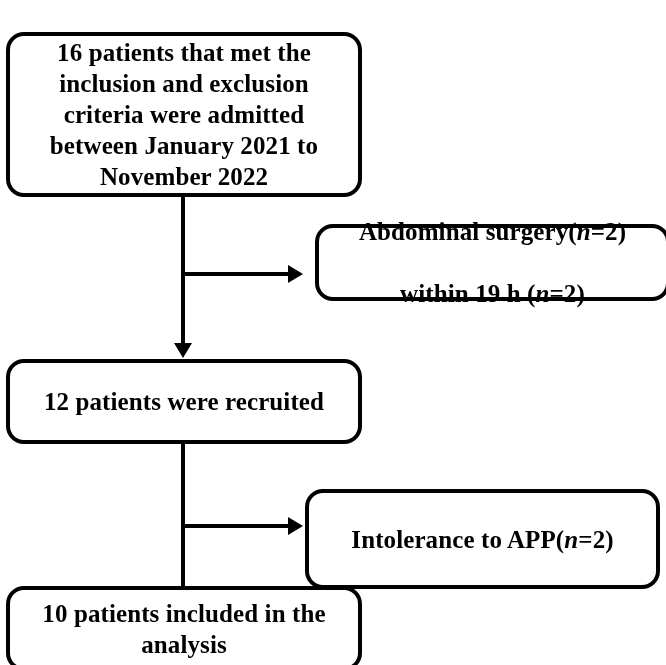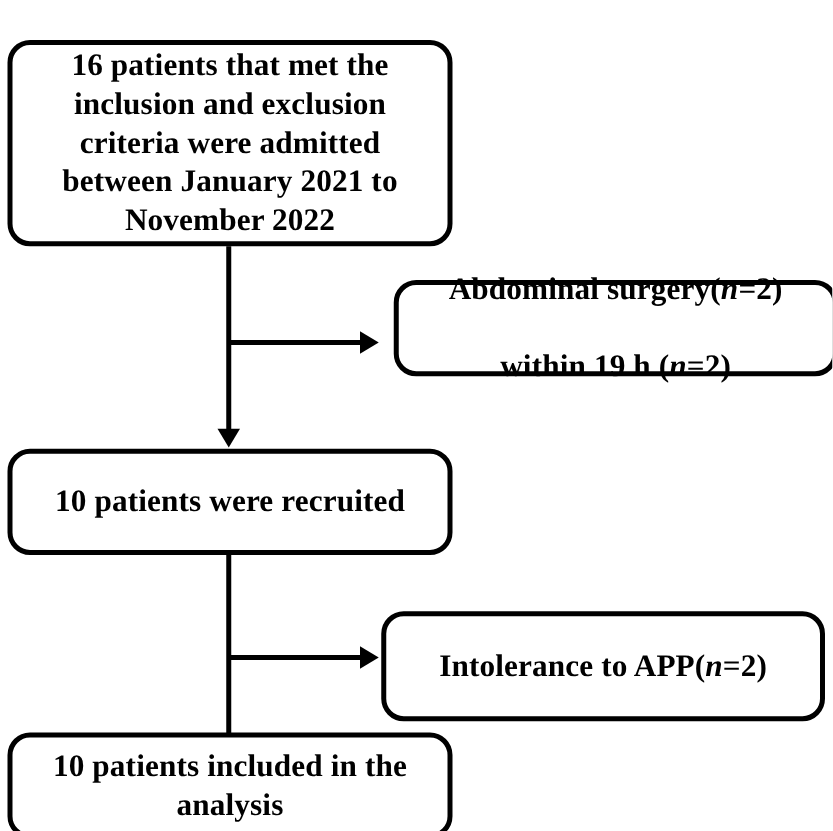--- a/index.html
+++ b/index.html
@@ -37,21 +37,21 @@
     white-space: pre-line;
   }
   .node-text .ital {
     font-style: italic;
   }
 
   
   #box-screened   { left: 6px;   top: 3px;   width: 356px; height: 165px; }
   #box-excluded-1 { left: 315px; top: 195px; width: 355px; height: 77px; align-items: center; }
   #box-recruited  { left: 6px;   top: 330px; width: 356px; height: 85px;  }
-  #box-excluded-2 { left: 305px; top: 460px; width: 355px; height: 88px;  }
+  #box-excluded-2 { left: 305px; top: 460px; width: 355px; height: 100px;  }
   #box-analyzed   { left: 6px;   top: 557px; width: 356px; height: 85px;  }
 
   #box-recruited .node-text { font-size: 25px; }
 
   
   .conn-v {
     position: absolute;
     width: 4px;
     background: #000000;
   }
@@ -108,21 +108,21 @@
   <div class="arrow-down" id="arrow-into-recruited"></div>
 
   <div class="conn-h" id="branch-to-excluded-1"></div>
   <div class="arrow-right" id="arrow-into-excluded-1"></div>
 
   <div class="node" id="box-excluded-1">
     <div class="node-text"><span>Abdominal surgery(</span><span class="ital">n</span><span>=2)</span><br><br><span>within 19 h (</span><span class="ital">n</span><span>=2)</span></div>
   </div>
 
   <div class="node" id="box-recruited">
-    <div class="node-text">10 patients were recruited</div>
+    <div class="node-text">12 patients were recruited</div>
   </div>
 
   <div class="conn-v" id="trunk-recruited-analyzed"></div>
   <div class="arrow-down" id="arrow-into-analyzed"></div>
 
   <div class="conn-h" id="branch-to-excluded-2"></div>
   <div class="arrow-right" id="arrow-into-excluded-2"></div>
 
   <div class="node" id="box-excluded-2">
     <div class="node-text"><span>Intolerance to APP(</span><span class="ital">n</span><span>=2)</span></div>

